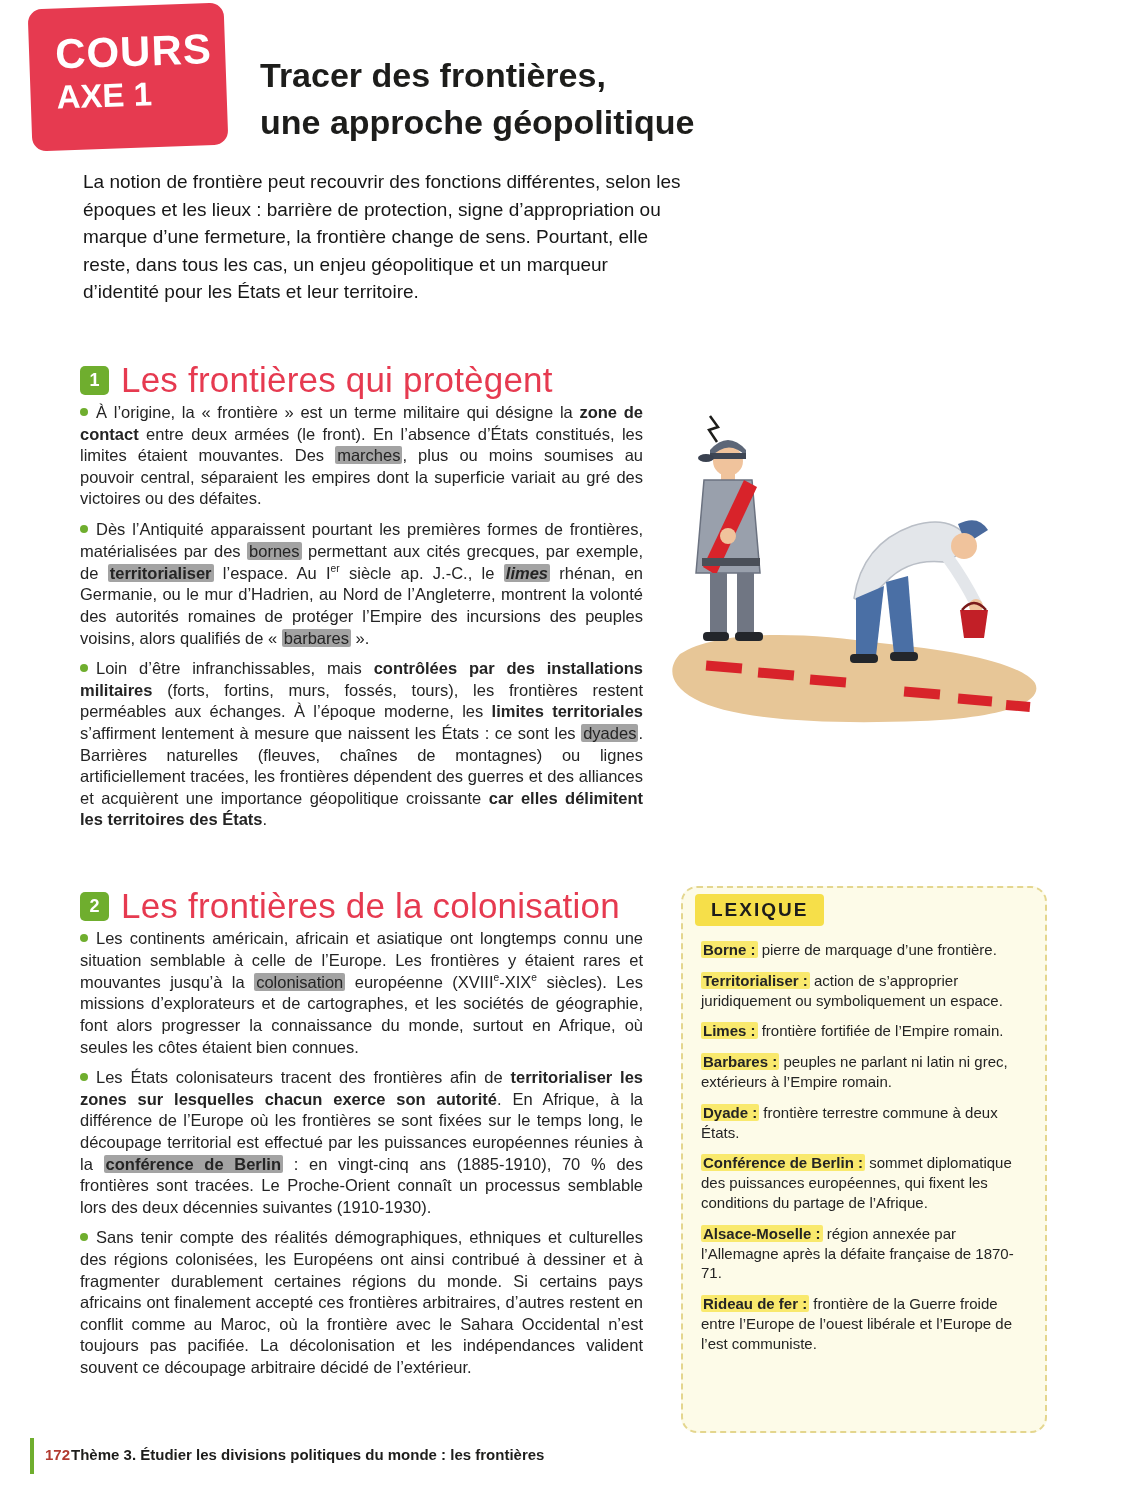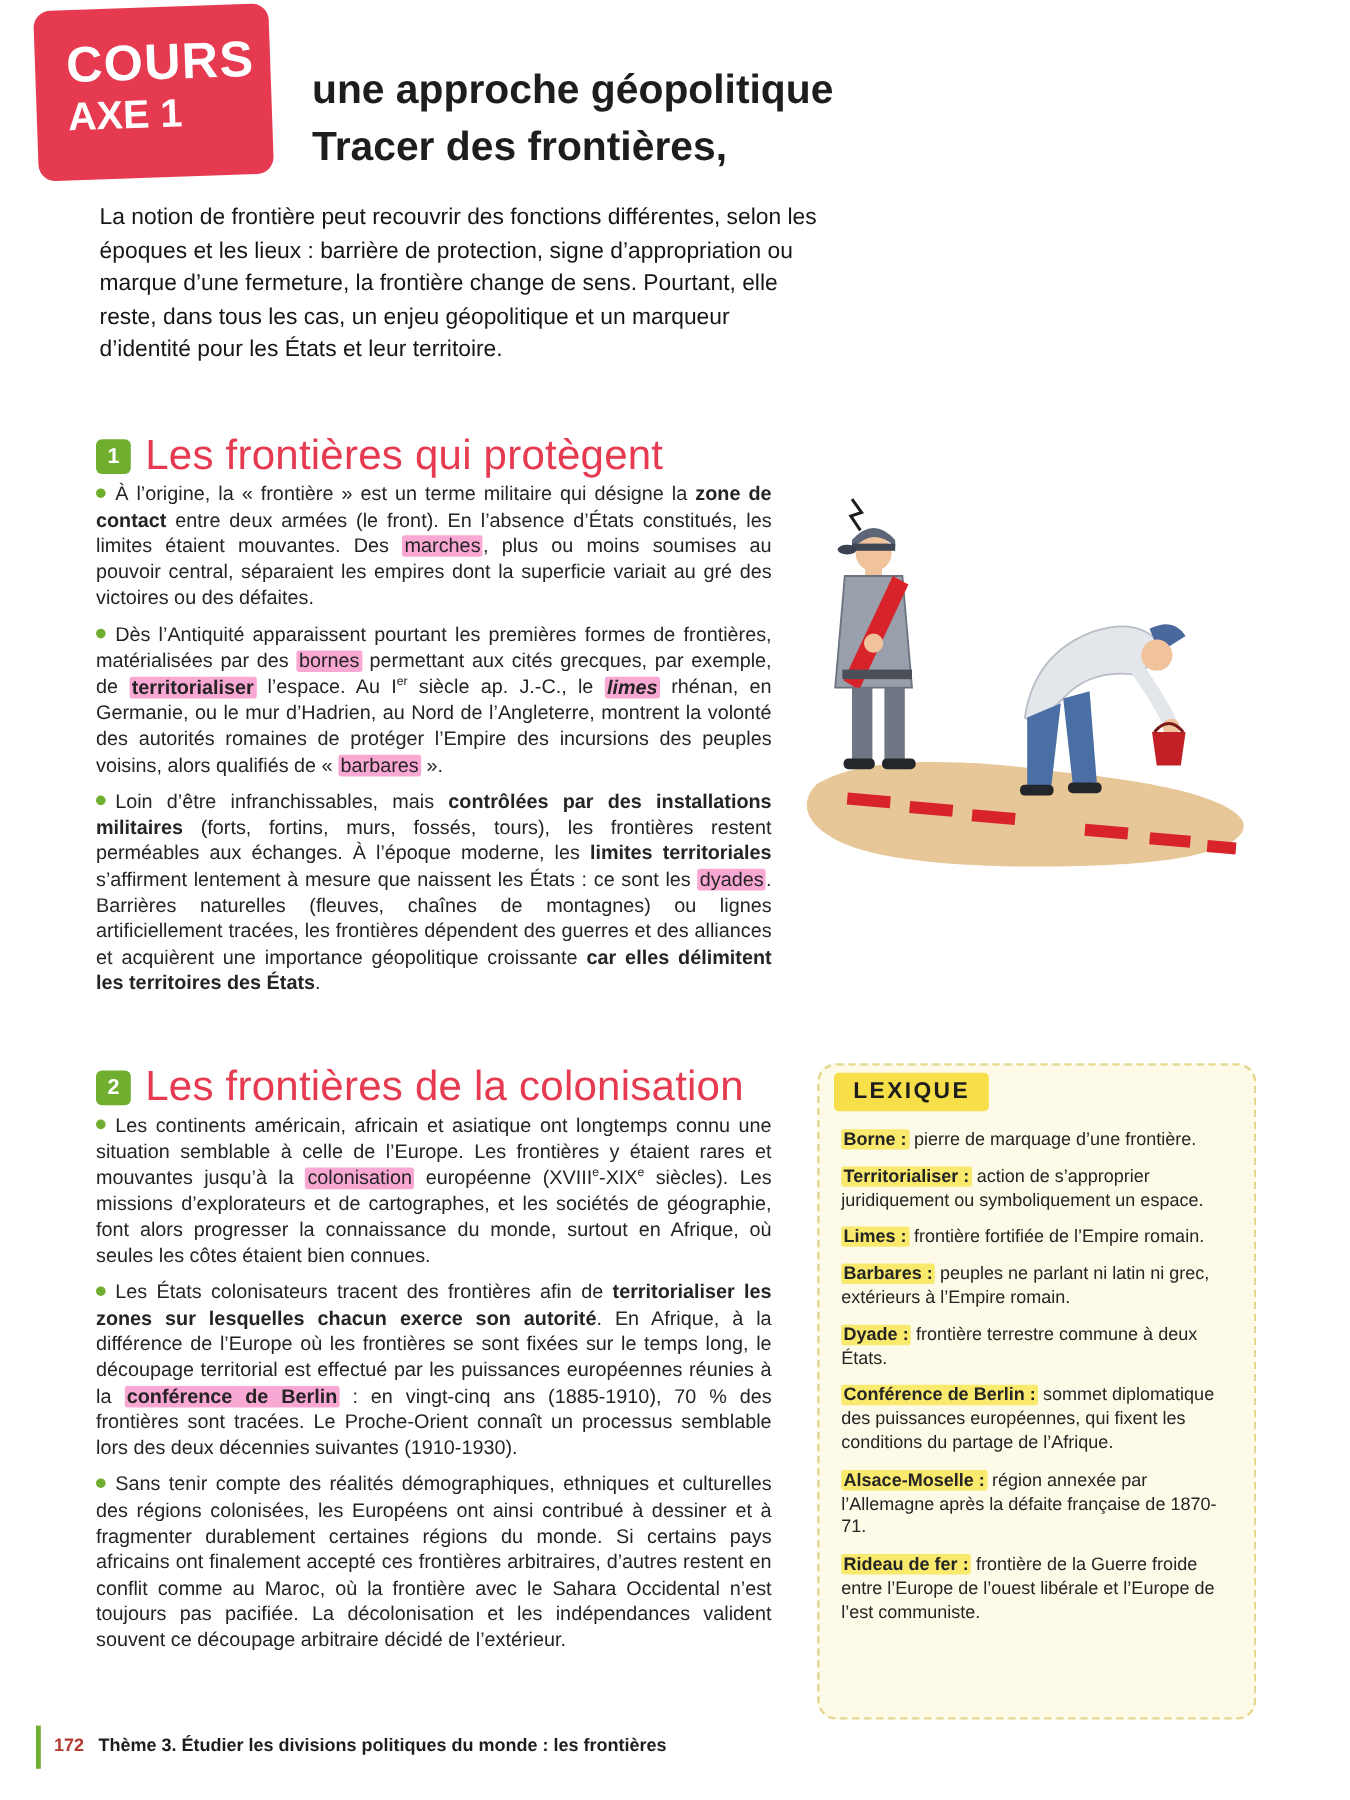--- a/index.html
+++ b/index.html
@@ -23,53 +23,53 @@
   .sec-num{width:29px;height:29px;background:#6fae2e;color:#fff;font-weight:bold;font-size:18px;display:flex;align-items:center;justify-content:center;border-radius:5px;flex:0 0 auto}
   .sec-title{color:#e63a50;font-size:35px;font-weight:normal;letter-spacing:.2px}
 
   
   .paras{position:absolute;width:563px}
   #sec1-paras{left:80px;top:402px}
   #sec2-paras{left:80px;top:928px}
   .para{font-size:16.5px;line-height:1.31;color:#242424;text-align:justify;margin-bottom:9px}
   .dot{display:inline-block;width:8px;height:8px;background:#6fae2e;border-radius:50%;margin-right:8px;vertical-align:2px}
   .b{font-weight:bold}
-  .hl,.hlb,.hlbi{background:#f9a8d4;padding:0 2px;border-radius:2px}
+  .hl,.hlb,.hlbi{background:#a3a3a3;padding:0 2px;border-radius:2px}
   .hlb{font-weight:bold}
   .hlbi{font-weight:bold;font-style:italic}
   sup{font-size:.62em}
 
   
   .illus{position:absolute;left:658px;top:408px;width:400px;height:330px}
 
   
   .lexique{position:absolute;left:681px;top:886px;width:366px;height:547px;background:#fdfbe8;border:2px dashed #e4d68e;border-radius:16px;padding:52px 18px 8px 18px}
   .lex-tab{position:absolute;left:12px;top:6px;background:#f6df49;color:#1d1d1b;font-weight:bold;font-size:19px;letter-spacing:2px;padding:5px 16px;border-radius:4px}
   .lex-entry{font-size:15px;line-height:1.32;color:#242424;margin-bottom:11px}
   .term{background:#f9e96d;font-weight:bold;padding:0 2px;border-radius:2px}
   .term.i{}
 
   
   .edge-mark{position:absolute;left:30px;top:1438px;width:4px;height:36px;background:#6fae2e}
   .footer{position:absolute;left:45px;top:1446px;font-size:15px;font-weight:bold;color:#1d1d1b}
-  .footer .num{color:#b23b30;margin-right:12px}
+  .footer .num{color:#b23b30;margin-right:1px}
 </style>
 </head>
 <body>
 
 <div class="page">
 
   <div class="badge">
     <div class="l1">COURS</div>
     <div class="l2">AXE 1</div>
   </div>
 
   <div class="title">
+    <div>Tracer des frontières,</div>
     <div>une approche géopolitique</div>
-    <div>Tracer des frontières,</div>
   </div>
 
   <div class="intro">La notion de frontière peut recouvrir des fonctions différentes, selon les époques et les lieux : barrière de protection, signe d’appropriation ou marque d’une fermeture, la frontière change de sens. Pourtant, elle reste, dans tous les cas, un enjeu géopolitique et un marqueur d’identité pour les États et leur territoire.</div>
 
   <div class="sec-head" id="sec1-head">
     <div class="sec-num">1</div>
     <div class="sec-title">Les frontières qui protègent</div>
   </div>
   <div class="paras" id="sec1-paras">
       <p class="para"><span class="dot"></span><span>À l’origine, la « frontière » est un terme militaire qui désigne la </span><span class="b">zone de contact</span><span> entre deux armées (le front). En l’absence d’États constitués, les limites étaient mouvantes. Des </span><span class="hl">marches</span><span>, plus ou moins soumises au pouvoir central, séparaient les empires dont la superficie variait au gré des victoires ou des défaites.</span></p>

